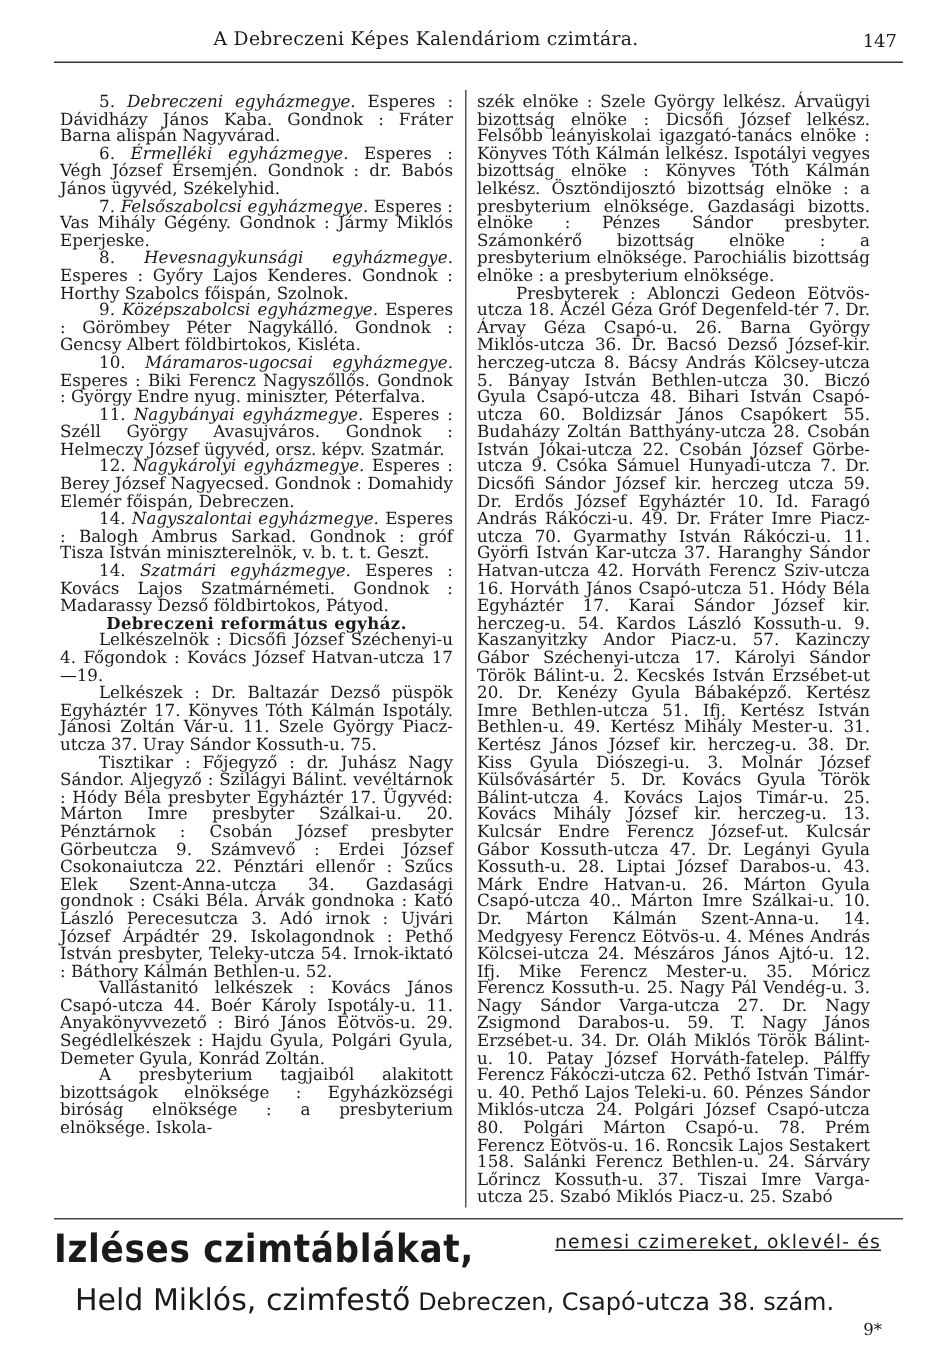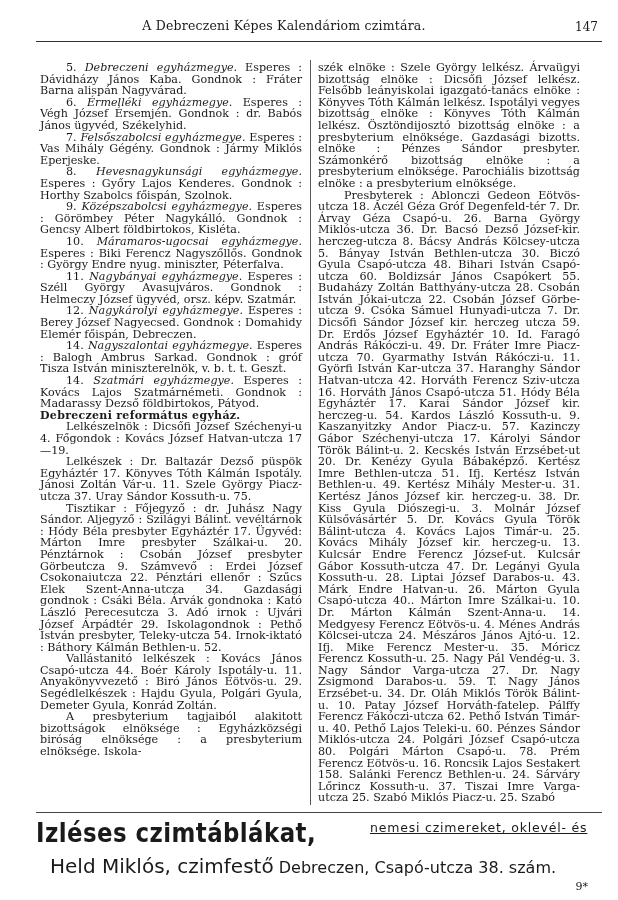--- a/index.html
+++ b/index.html
@@ -12,21 +12,21 @@
   .header-rule { position: absolute; left: 0; right: 0; top: 33px; border-top: 1.5px solid #333; }
 
   .col { position: absolute; top: 62px; font-size: 11.15px; line-height: 11.6px;
          text-align: justify; }
   .col-left { left: 40px; width: 262px; }
   .col-right { left: 318px; width: 262px; }
   .divider { position: absolute; left: 310px; top: 60px; height: 745px; border-left: 1px solid #555; }
   .col p { margin: 0; text-indent: 26px; }
   .col p.noindent { text-indent: 0; }
   .col em { font-style: italic; }
-  .section-heading { font-weight: bold; font-size: 11px; letter-spacing: 0.3px;
+  .section-heading { text-align: center; font-weight: bold; font-size: 11px; letter-spacing: 0.3px;
                      margin: 24px 0 14px 0; text-indent: 0 !important; }
 
   .ad-rule { position: absolute; left: 36px; right: 16px; top: 812px; border-top: 1px solid #444; }
   .ad { position: absolute; left: 36px; right: 30px; top: 818px; }
   .ad-big { position: absolute; left: 0; top: 0; font-family: "DejaVu Sans", sans-serif;
             font-weight: bold; font-size: 26px; letter-spacing: 0.5px; transform: scaleX(0.88);
             transform-origin: left; }
   .ad-small { position: absolute; left: 334px; top: 2px; width: 222px;
               font-family: "DejaVu Sans", sans-serif; font-size: 12.5px; line-height: 15px; text-decoration: underline; }
   .ad-small .l1 { letter-spacing: 0.8px; }

